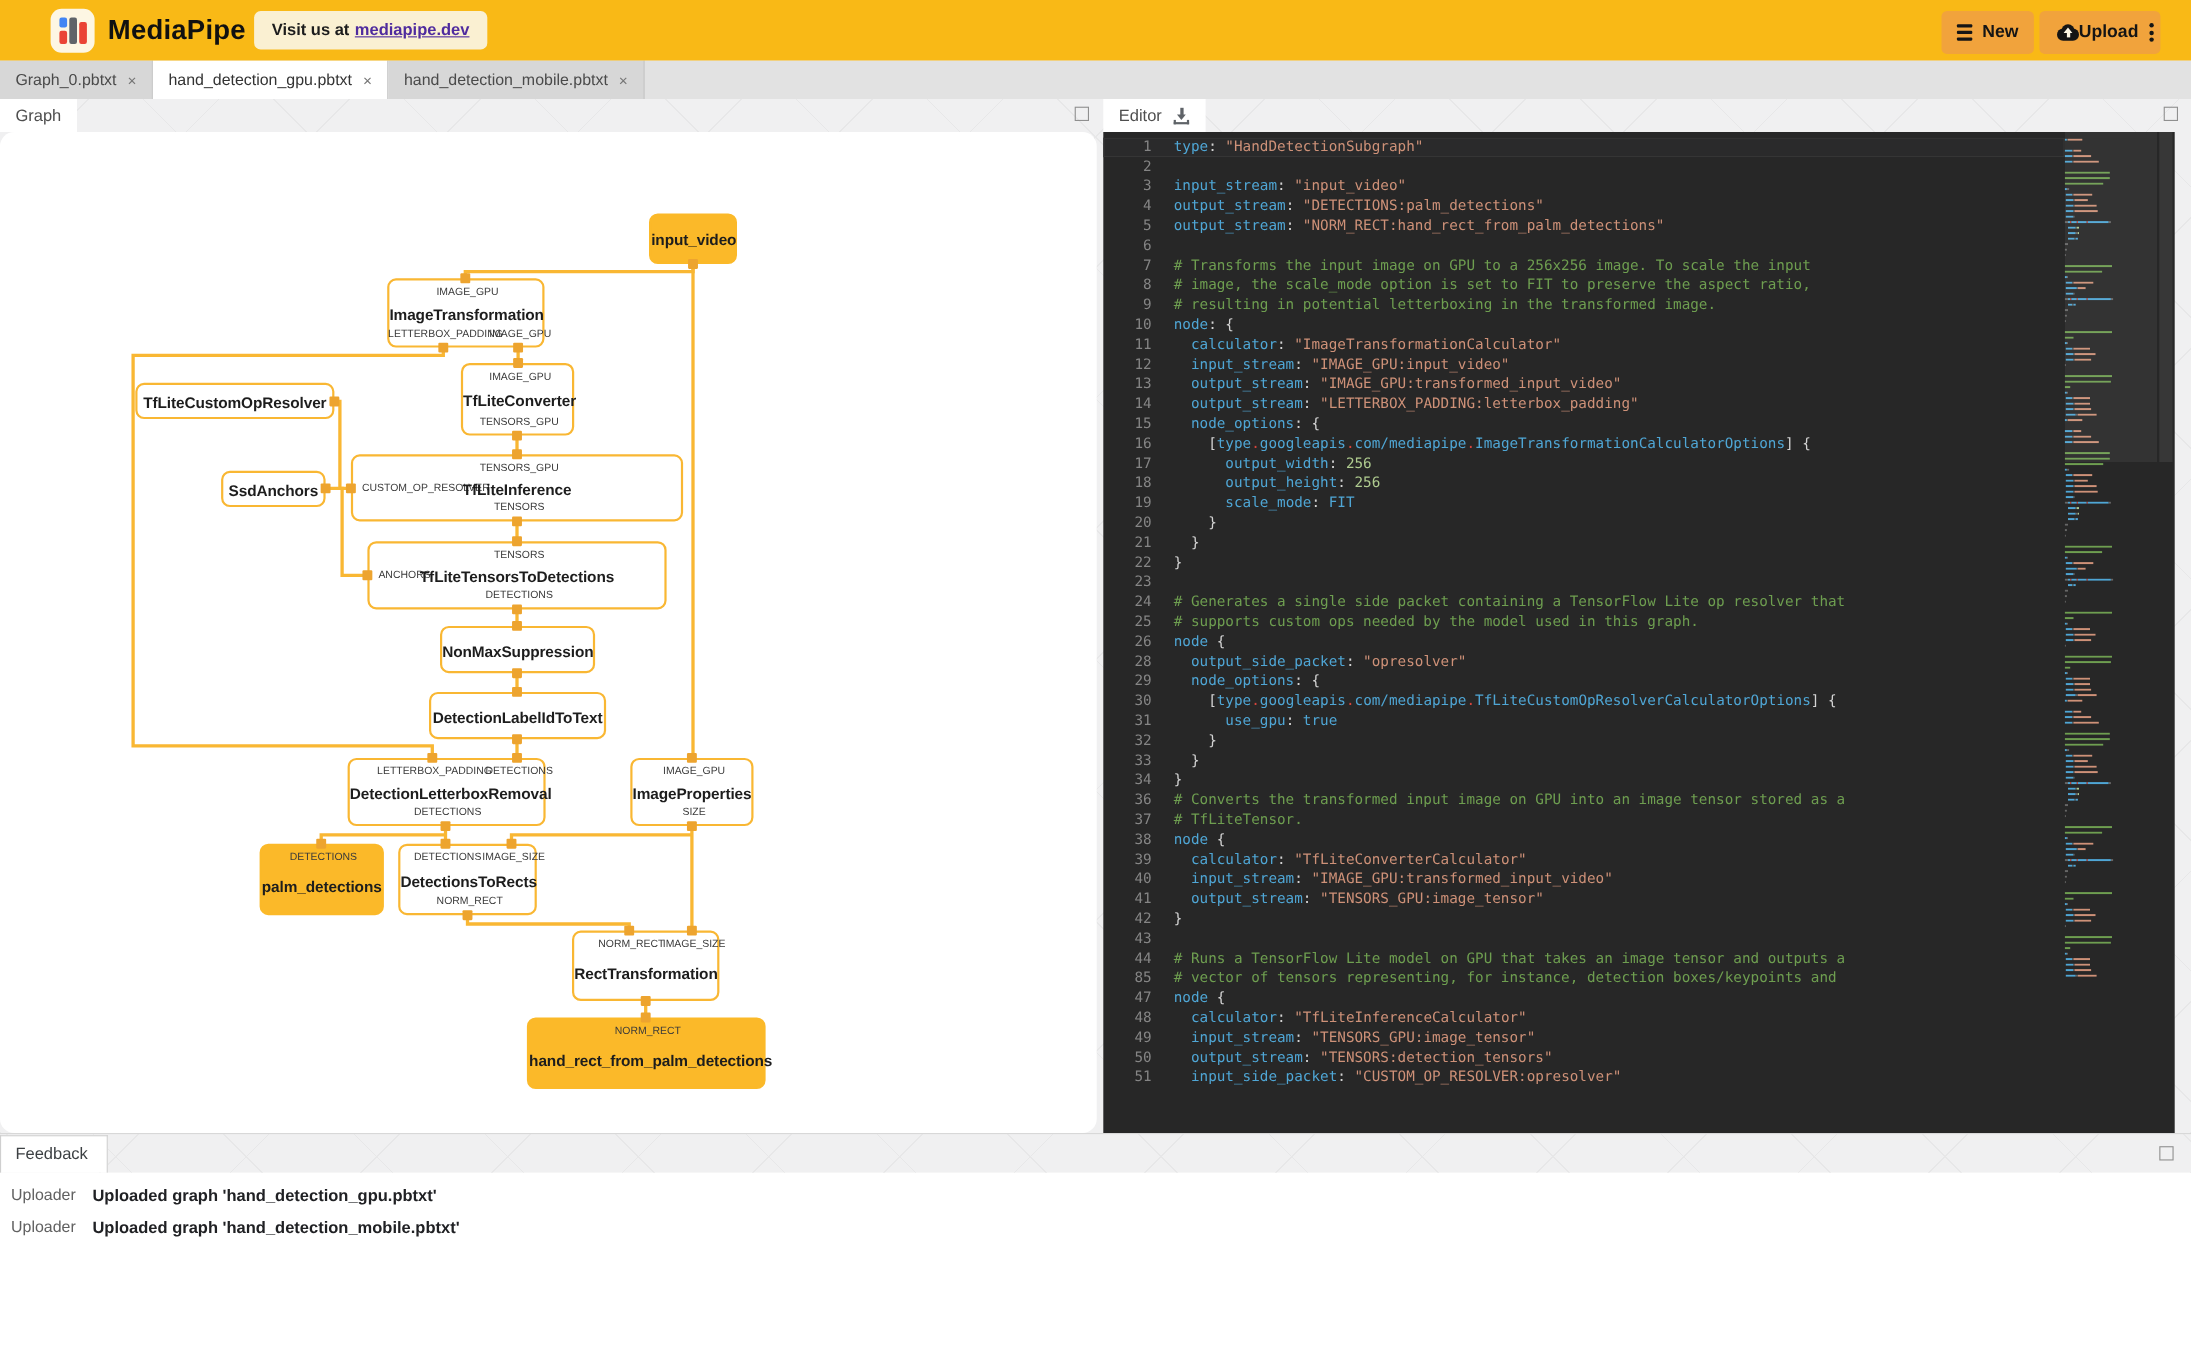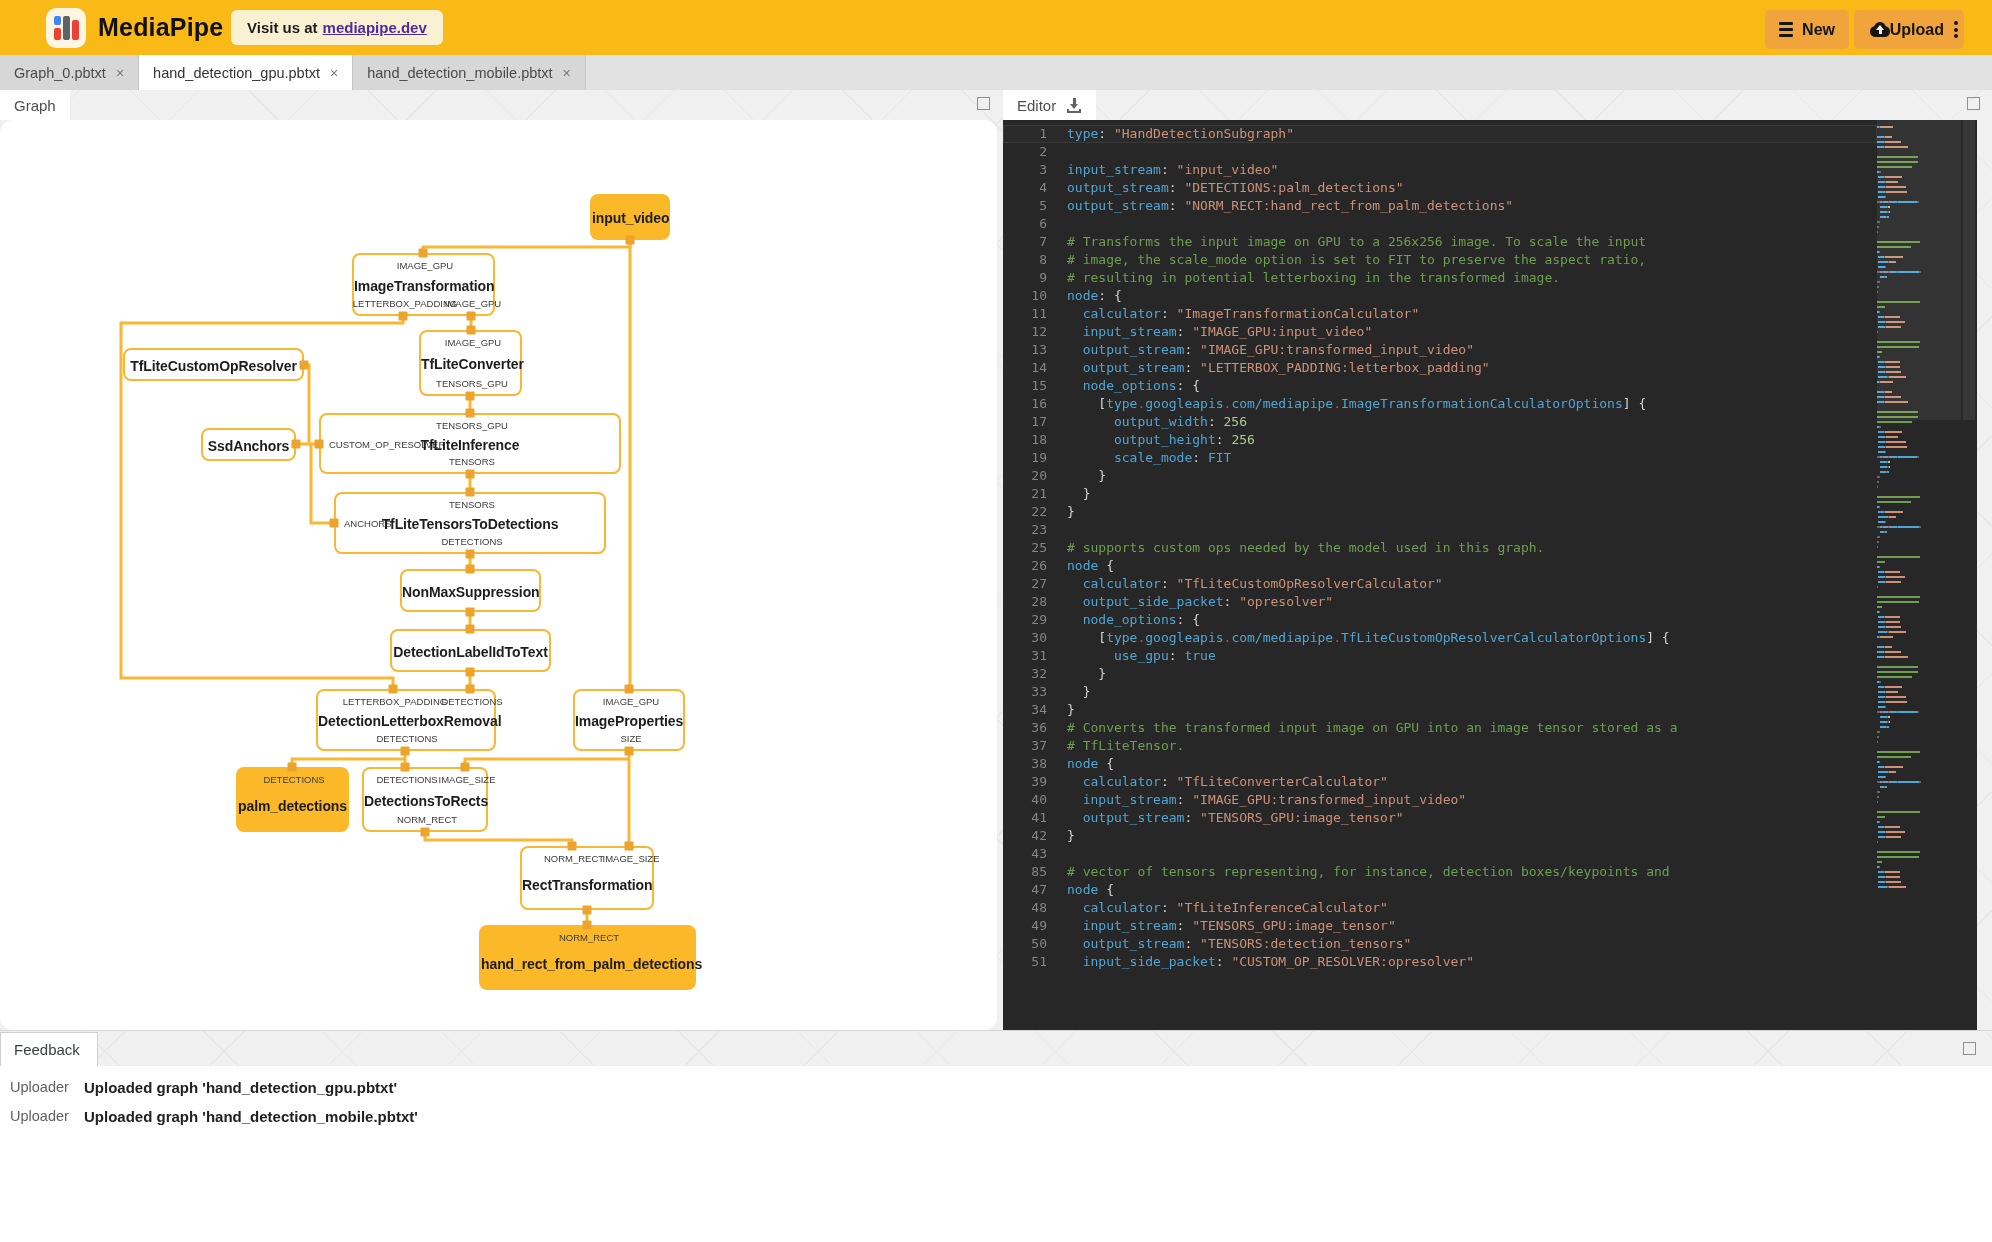--- a/index.html
+++ b/index.html
@@ -363,32 +363,32 @@
         </div>
         <div class="crow">
           <span class="ln">22</span>
           <span class="cd"><span class="tk-p">}</span></span>
         </div>
         <div class="crow">
           <span class="ln">23</span>
           <span class="cd"></span>
         </div>
         <div class="crow">
+          <span class="ln">24</span>
+          <span class="cd"><span class="tk-c"># Generates a single side packet containing a TensorFlow Lite op resolver that</span></span>
+        </div>
+        <div class="crow">
           <span class="ln">25</span>
           <span class="cd"><span class="tk-c"># supports custom ops needed by the model used in this graph.</span></span>
         </div>
         <div class="crow">
           <span class="ln">26</span>
           <span class="cd"><span class="tk-k">node</span><span class="tk-p"> {</span></span>
         </div>
         <div class="crow">
-          <span class="ln">27</span>
-          <span class="cd"><span class="tk-p">  </span><span class="tk-k">calculator</span><span class="tk-p">: </span><span class="tk-s">"TfLiteCustomOpResolverCalculator"</span></span>
-        </div>
-        <div class="crow">
           <span class="ln">28</span>
           <span class="cd"><span class="tk-p">  </span><span class="tk-k">output_side_packet</span><span class="tk-p">: </span><span class="tk-s">"opresolver"</span></span>
         </div>
         <div class="crow">
           <span class="ln">29</span>
           <span class="cd"><span class="tk-p">  </span><span class="tk-k">node_options</span><span class="tk-p">: {</span></span>
         </div>
         <div class="crow">
           <span class="ln">30</span>
           <span class="cd"><span class="tk-p">    [</span><span class="tk-u">type</span><span class="tk-d">.</span><span class="tk-u">googleapis</span><span class="tk-d">.</span><span class="tk-u">com/mediapipe</span><span class="tk-d">.</span><span class="tk-u">TfLiteCustomOpResolverCalculatorOptions</span><span class="tk-p">] {</span></span>
@@ -433,20 +433,24 @@
           <span class="ln">41</span>
           <span class="cd"><span class="tk-p">  </span><span class="tk-k">output_stream</span><span class="tk-p">: </span><span class="tk-s">"TENSORS_GPU:image_tensor"</span></span>
         </div>
         <div class="crow">
           <span class="ln">42</span>
           <span class="cd"><span class="tk-p">}</span></span>
         </div>
         <div class="crow">
           <span class="ln">43</span>
           <span class="cd"></span>
+        </div>
+        <div class="crow">
+          <span class="ln">44</span>
+          <span class="cd"><span class="tk-c"># Runs a TensorFlow Lite model on GPU that takes an image tensor and outputs a</span></span>
         </div>
         <div class="crow">
           <span class="ln">85</span>
           <span class="cd"><span class="tk-c"># vector of tensors representing, for instance, detection boxes/keypoints and</span></span>
         </div>
         <div class="crow">
           <span class="ln">47</span>
           <span class="cd"><span class="tk-k">node</span><span class="tk-p"> {</span></span>
         </div>
         <div class="crow">

